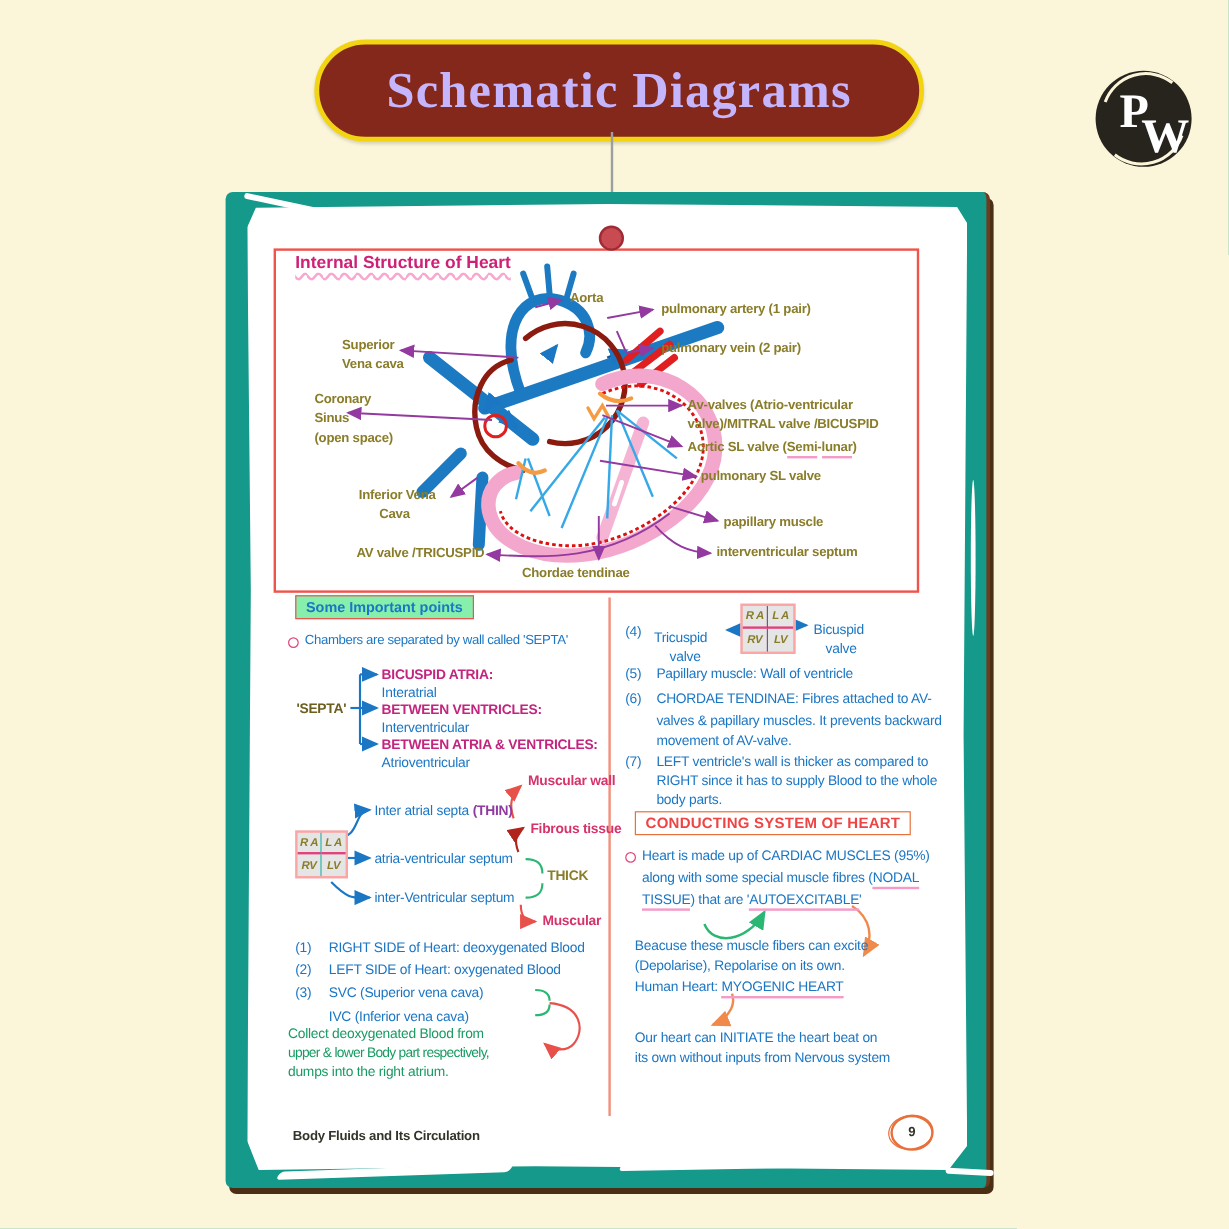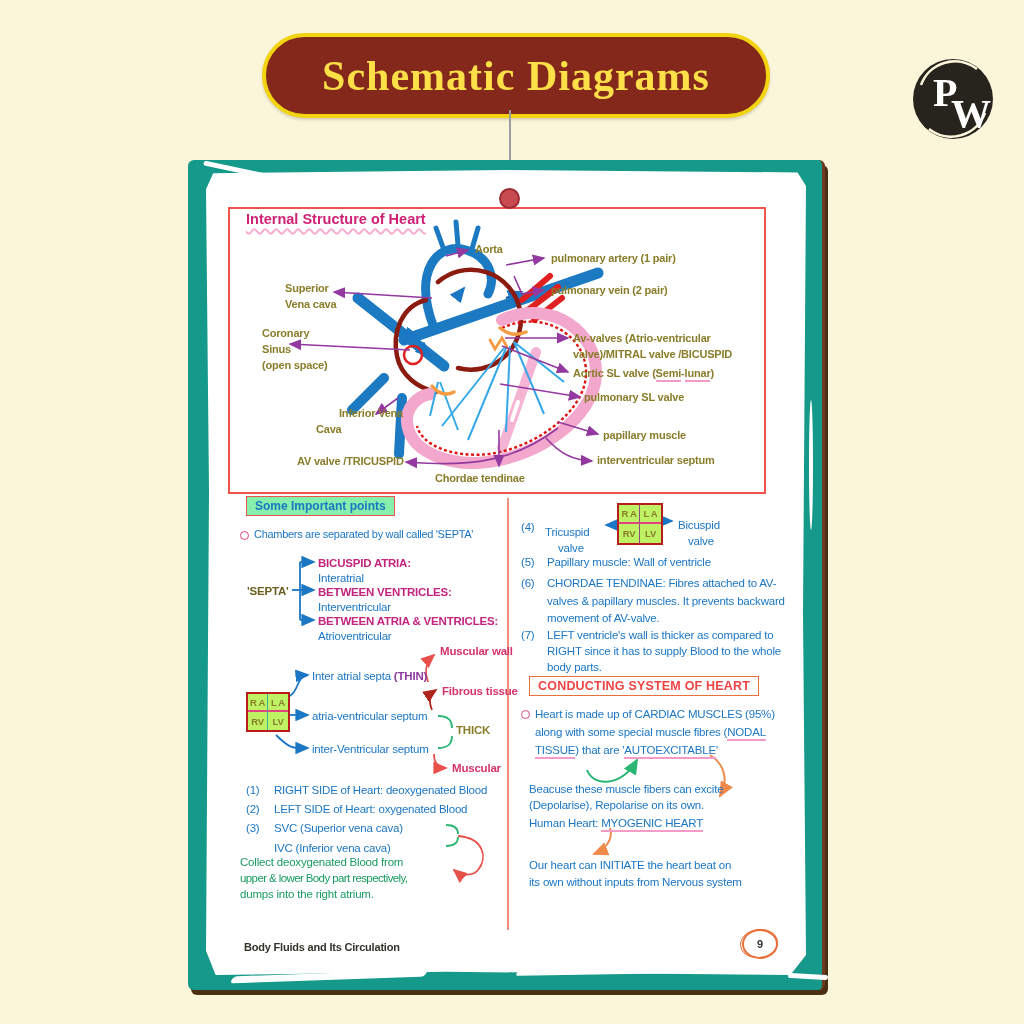--- a/index.html
+++ b/index.html
@@ -1,20 +1,20 @@
 <!DOCTYPE html>
 <html><head>
 <meta charset="utf-8">
 <style>
   html,body{margin:0;padding:0;}
   body{width:1024px;height:1024px;background:#FBF5D9;font-family:"Liberation Sans",sans-serif;position:relative;overflow:hidden;}
   .abs{position:absolute;white-space:nowrap;}
   
   .title-pill{position:absolute;left:262px;top:33px;width:500px;height:77px;background:#84281C;border:4px solid #F2D413;border-radius:44px;display:flex;align-items:center;justify-content:center;box-shadow:0 2px 3px rgba(0,0,0,.15);}
-  .title-pill span{color:#fde047;font-family:"Liberation Serif",serif;font-weight:bold;font-size:42px;letter-spacing:1px;}
+  .title-pill span{color:#c4b5fd;font-family:"Liberation Serif",serif;font-weight:bold;font-size:42px;letter-spacing:1px;}
   .conn-line{position:absolute;left:509px;top:110px;width:2px;height:86px;background:#9AA0A0;}
   .pin{position:absolute;left:499px;top:188px;width:21px;height:21px;border-radius:50%;background:#C94B52;border:2px solid #9E2B35;box-sizing:border-box;}
   
   .board{position:absolute;left:188px;top:160px;width:634px;height:830px;background:#14998A;border-radius:6px;border-right:3px solid #6E3B1F;box-shadow:3px 5px 0 #4A2F14;}
   .slash{position:absolute;background:#FFFFFF;border-radius:4px;}
   .page{position:absolute;left:206px;top:170px;width:600px;height:805px;background:#FFFFFF;clip-path:polygon(1.2% .4%,50% 0,98.6% .3%,100% 2%,99.5% 55%,100% 97.5%,97.4% 100%,40% 99.6%,1.6% 100%,0 97%,.5% 40%,0 2.4%);}
   svg.art{position:absolute;left:0;top:0;}
   .dbox{position:absolute;left:22px;top:37px;width:534px;height:283px;border:2px solid #F0534B;}
   .dtitle{color:#CE2176;font-weight:bold;font-size:14.5px;text-decoration:underline wavy #F8A8CF 1.5px;text-underline-offset:4px;}
   
@@ -26,21 +26,21 @@
   .t-green{color:#189B62;text-align:center;}
   .t-purple{color:#8E3A9E;}
   .lbl{font-size:11px;letter-spacing:-.2px;line-height:14px;}
   .note{font-size:11.5px;line-height:16px;letter-spacing:-.2px;}
   .note-sm{font-size:11px;line-height:15px;letter-spacing:-.3px;}
   .ptbox{border:1.6px solid #E8564E;padding:2px 8px;font-weight:bold;font-size:12px;color:#1B76C4;background:#86efac;}
   .condbox{border:1.8px solid #E8703A;padding:2px 8px;font-weight:bold;font-size:12.5px;color:#ef4444;letter-spacing:.2px;background:#fff;}
   .blt{position:absolute;width:7px;height:7px;border:1.8px solid #E0447E;border-radius:50%;}
   .u-pink{border-bottom:2px solid #F49BC8;padding-bottom:1px;}
   
-  .sgrid{position:absolute;border:2px solid #b91c1c;display:grid;grid-template-columns:1fr 1fr;grid-template-rows:1fr 1fr;background:#bef264;box-sizing:border-box;}
+  .sgrid{position:absolute;border:2px solid #fca5a5;display:grid;grid-template-columns:1fr 1fr;grid-template-rows:1fr 1fr;background:#e5e5e5;box-sizing:border-box;font-style:italic;}
   .sgrid .c{display:flex;align-items:center;justify-content:center;font-size:9.5px;font-weight:bold;color:#8A7D2A;letter-spacing:-.3px;}
   .sgrid .c1{border-right:1.6px solid #2BB6A8;border-bottom:2px solid #E0447E;}
   .sgrid .c2{border-bottom:2px solid #E0447E;}
   .sgrid .c3{border-right:1.6px solid #2BB6A8;}
   .sgrid.v2 .c1{border-right:1.6px solid #8B4A8B;}
   .sgrid.v2 .c3{border-right:1.6px solid #8B4A8B;}
   
   .badge{position:absolute;left:536px;top:759px;width:32px;height:26px;border:2px solid #E8703A;border-radius:50%;display:flex;align-items:center;justify-content:center;font-weight:bold;font-size:11px;color:#33332A;}
   .badge::after{content:"";position:absolute;left:-4px;top:-2px;width:36px;height:27px;border:1.6px solid #E8703A;border-radius:50%;transform:rotate(-8deg);}
   .footer-txt{font-size:11px;font-weight:bold;color:#33332A;letter-spacing:-.2px;}
@@ -210,21 +210,21 @@
   <div class="abs dtitle" style="left:40px;top:41px;">Internal Structure of Heart</div>
 
   <div class="abs lbl t-olive" style="left:269px;top:72px;">Aorta</div>
   <div class="abs lbl t-olive" style="left:345px;top:81px;">pulmonary artery (1 pair)</div>
   <div class="abs lbl t-olive" style="left:345px;top:113px;">pulmonary vein (2 pair)</div>
   <div class="abs lbl t-olive" style="left:79px;top:111px;">Superior</div>
   <div class="abs lbl t-olive" style="left:79px;top:127px;">Vena cava</div>
   <div class="abs lbl t-olive" style="left:56px;top:156px;">Coronary</div>
   <div class="abs lbl t-olive" style="left:56px;top:172px;">Sinus</div>
   <div class="abs lbl t-olive" style="left:56px;top:188px;">(open space)</div>
-  <div class="abs lbl t-olive" style="left:93px;top:236px;margin-left:40px;">Inferior Vena</div>
+  <div class="abs lbl t-olive" style="left:93px;top:236px;">Inferior Vena</div>
   <div class="abs lbl t-olive" style="left:110px;top:252px;">Cava</div>
   <div class="abs lbl t-olive" style="left:91px;top:284px;">AV valve /TRICUSPID</div>
   <div class="abs lbl t-olive" style="left:229px;top:301px;">Chordae tendinae</div>
   <div class="abs lbl t-olive" style="left:367px;top:161px;">Av-valves (Atrio-ventricular</div>
   <div class="abs lbl t-olive" style="left:367px;top:177px;">valve)/MITRAL valve /BICUSPID</div>
   <div class="abs lbl t-olive" style="left:367px;top:196px;"><span>Aortic SL valve (</span><span class="u-pink">Semi</span><span>-</span><span class="u-pink">lunar</span><span>)</span></div>
   <div class="abs lbl t-olive" style="left:378px;top:220px;">pulmonary SL valve</div>
   <div class="abs lbl t-olive" style="left:397px;top:258px;">papillary muscle</div>
   <div class="abs lbl t-olive" style="left:391px;top:283px;">interventricular septum</div>
 

